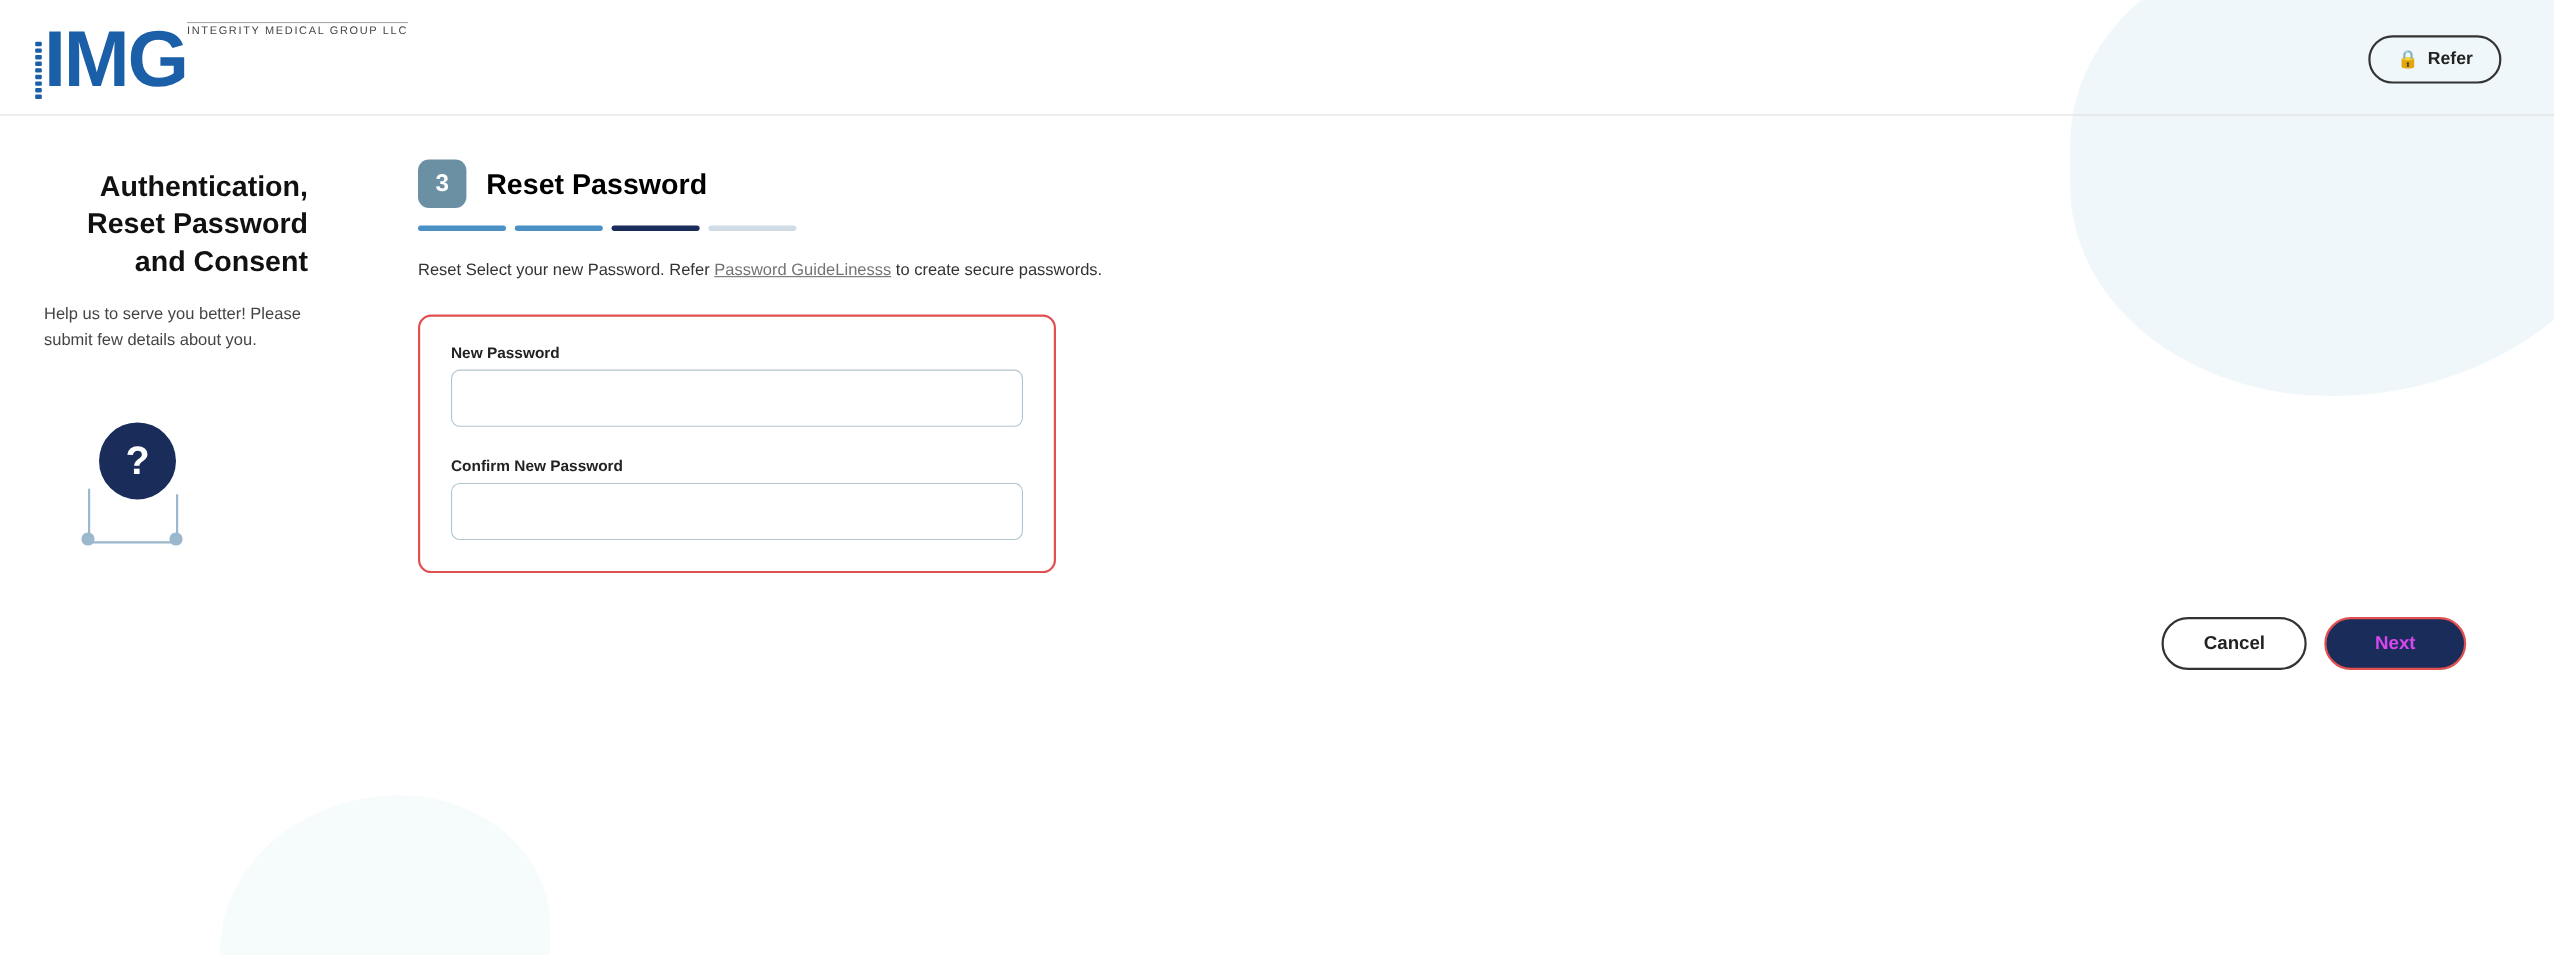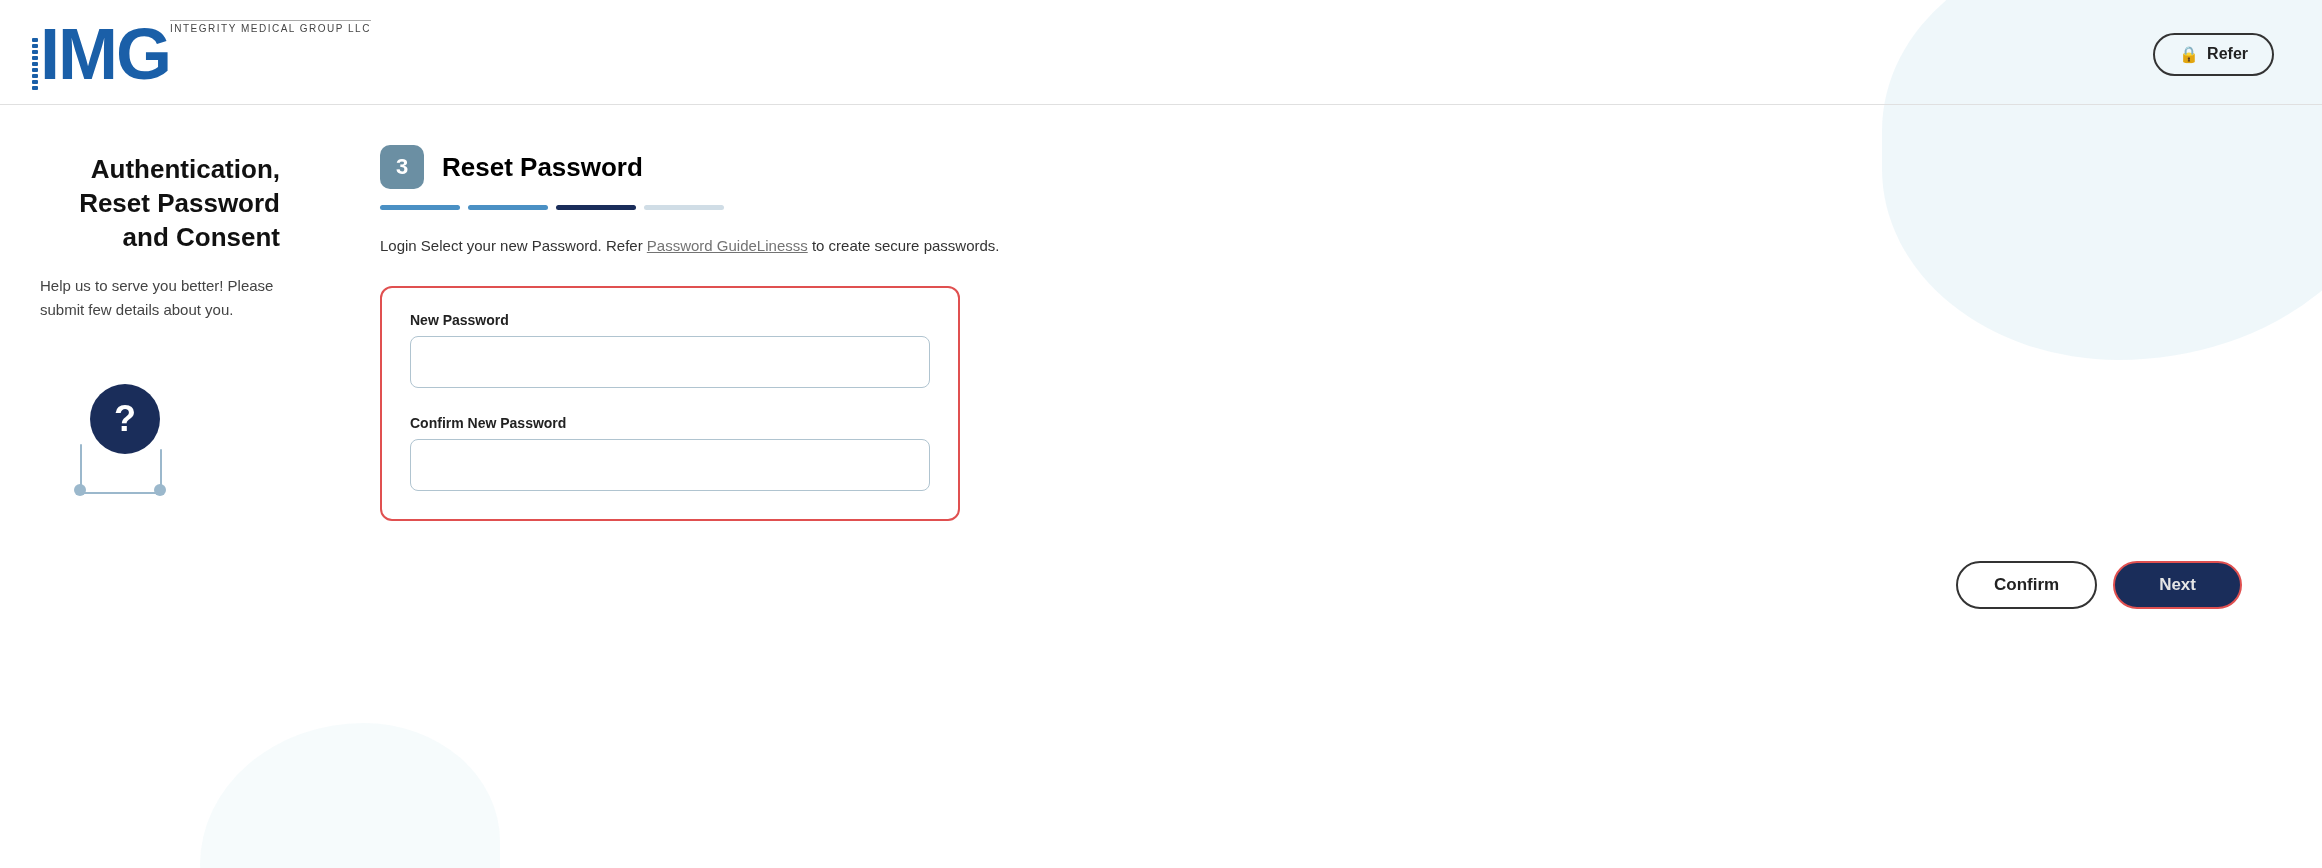--- a/index.html
+++ b/index.html
@@ -312,21 +312,21 @@
     }
 
     .next-btn {
       background: #1a2d5a;
       border: 2px solid #e05050;
       border-radius: 50px;
       padding: 12px 44px;
       font-size: 17px;
       font-weight: 600;
       cursor: pointer;
-      color: #e5e5e5;
+      color: #d946ef;
     }
 
     
     .lock-icon {
       display: inline-block;
       font-size: 16px;
     }
   </style>
 </head>
 <body>
@@ -386,33 +386,33 @@
     </div>
 
     <div class="progress-bars">
       <div class="progress-bar bar-blue"></div>
       <div class="progress-bar bar-blue"></div>
       <div class="progress-bar bar-dark"></div>
       <div class="progress-bar bar-light"></div>
     </div>
 
     <p class="step-description">
-      <span>Login Select your new Password. Refer </span><span class="guidelines-link">Password GuideLinesss</span><span> to create secure passwords.</span>
+      <span>Reset Select your new Password. Refer </span><span class="guidelines-link">Password GuideLinesss</span><span> to create secure passwords.</span>
     </p>
 
     <div class="form-container">
       <div class="field-group">
         <label class="field-label">New Password</label>
         <input type="password" class="field-input" placeholder="" style="">
       </div>
       <div class="field-group">
         <label class="field-label">Confirm New Password</label>
         <input type="password" class="field-input" placeholder="" style="">
       </div>
     </div>
 
     <div class="actions">
-      <button class="cancel-btn">Confirm</button>
+      <button class="cancel-btn">Cancel</button>
       <button class="next-btn">Next</button>
     </div>
 
   </div>
 </div>
 
 </body></html>

